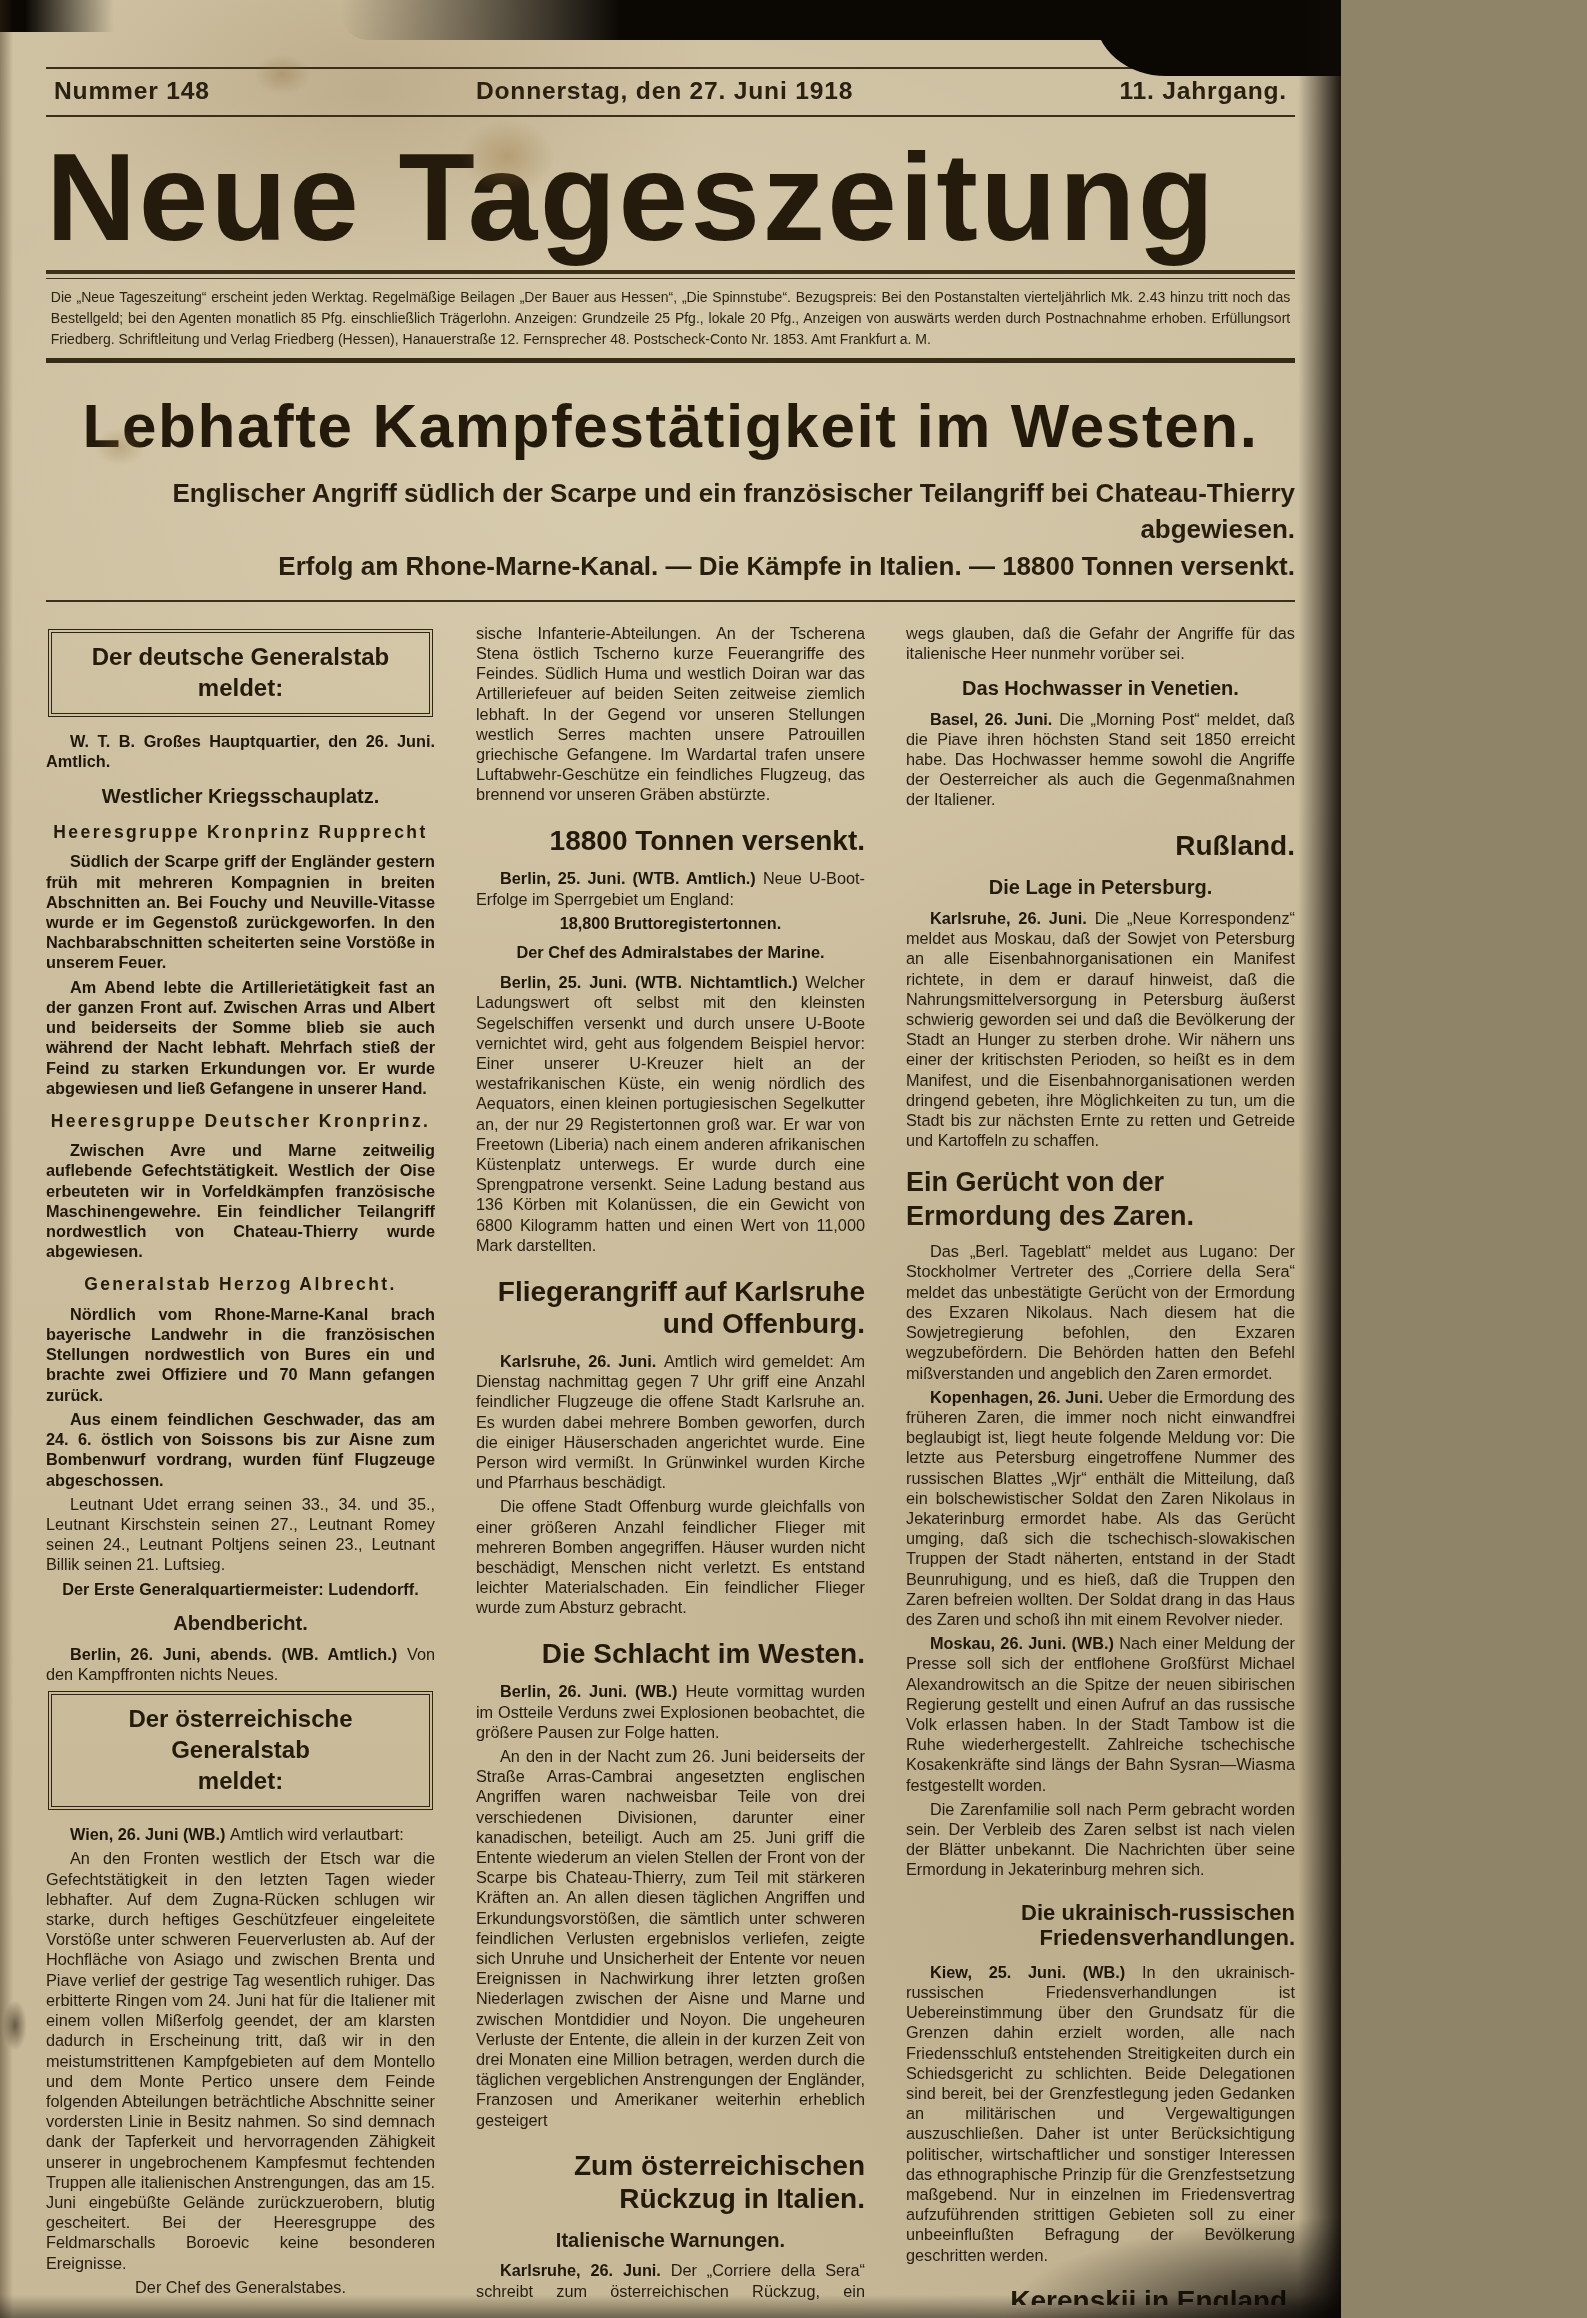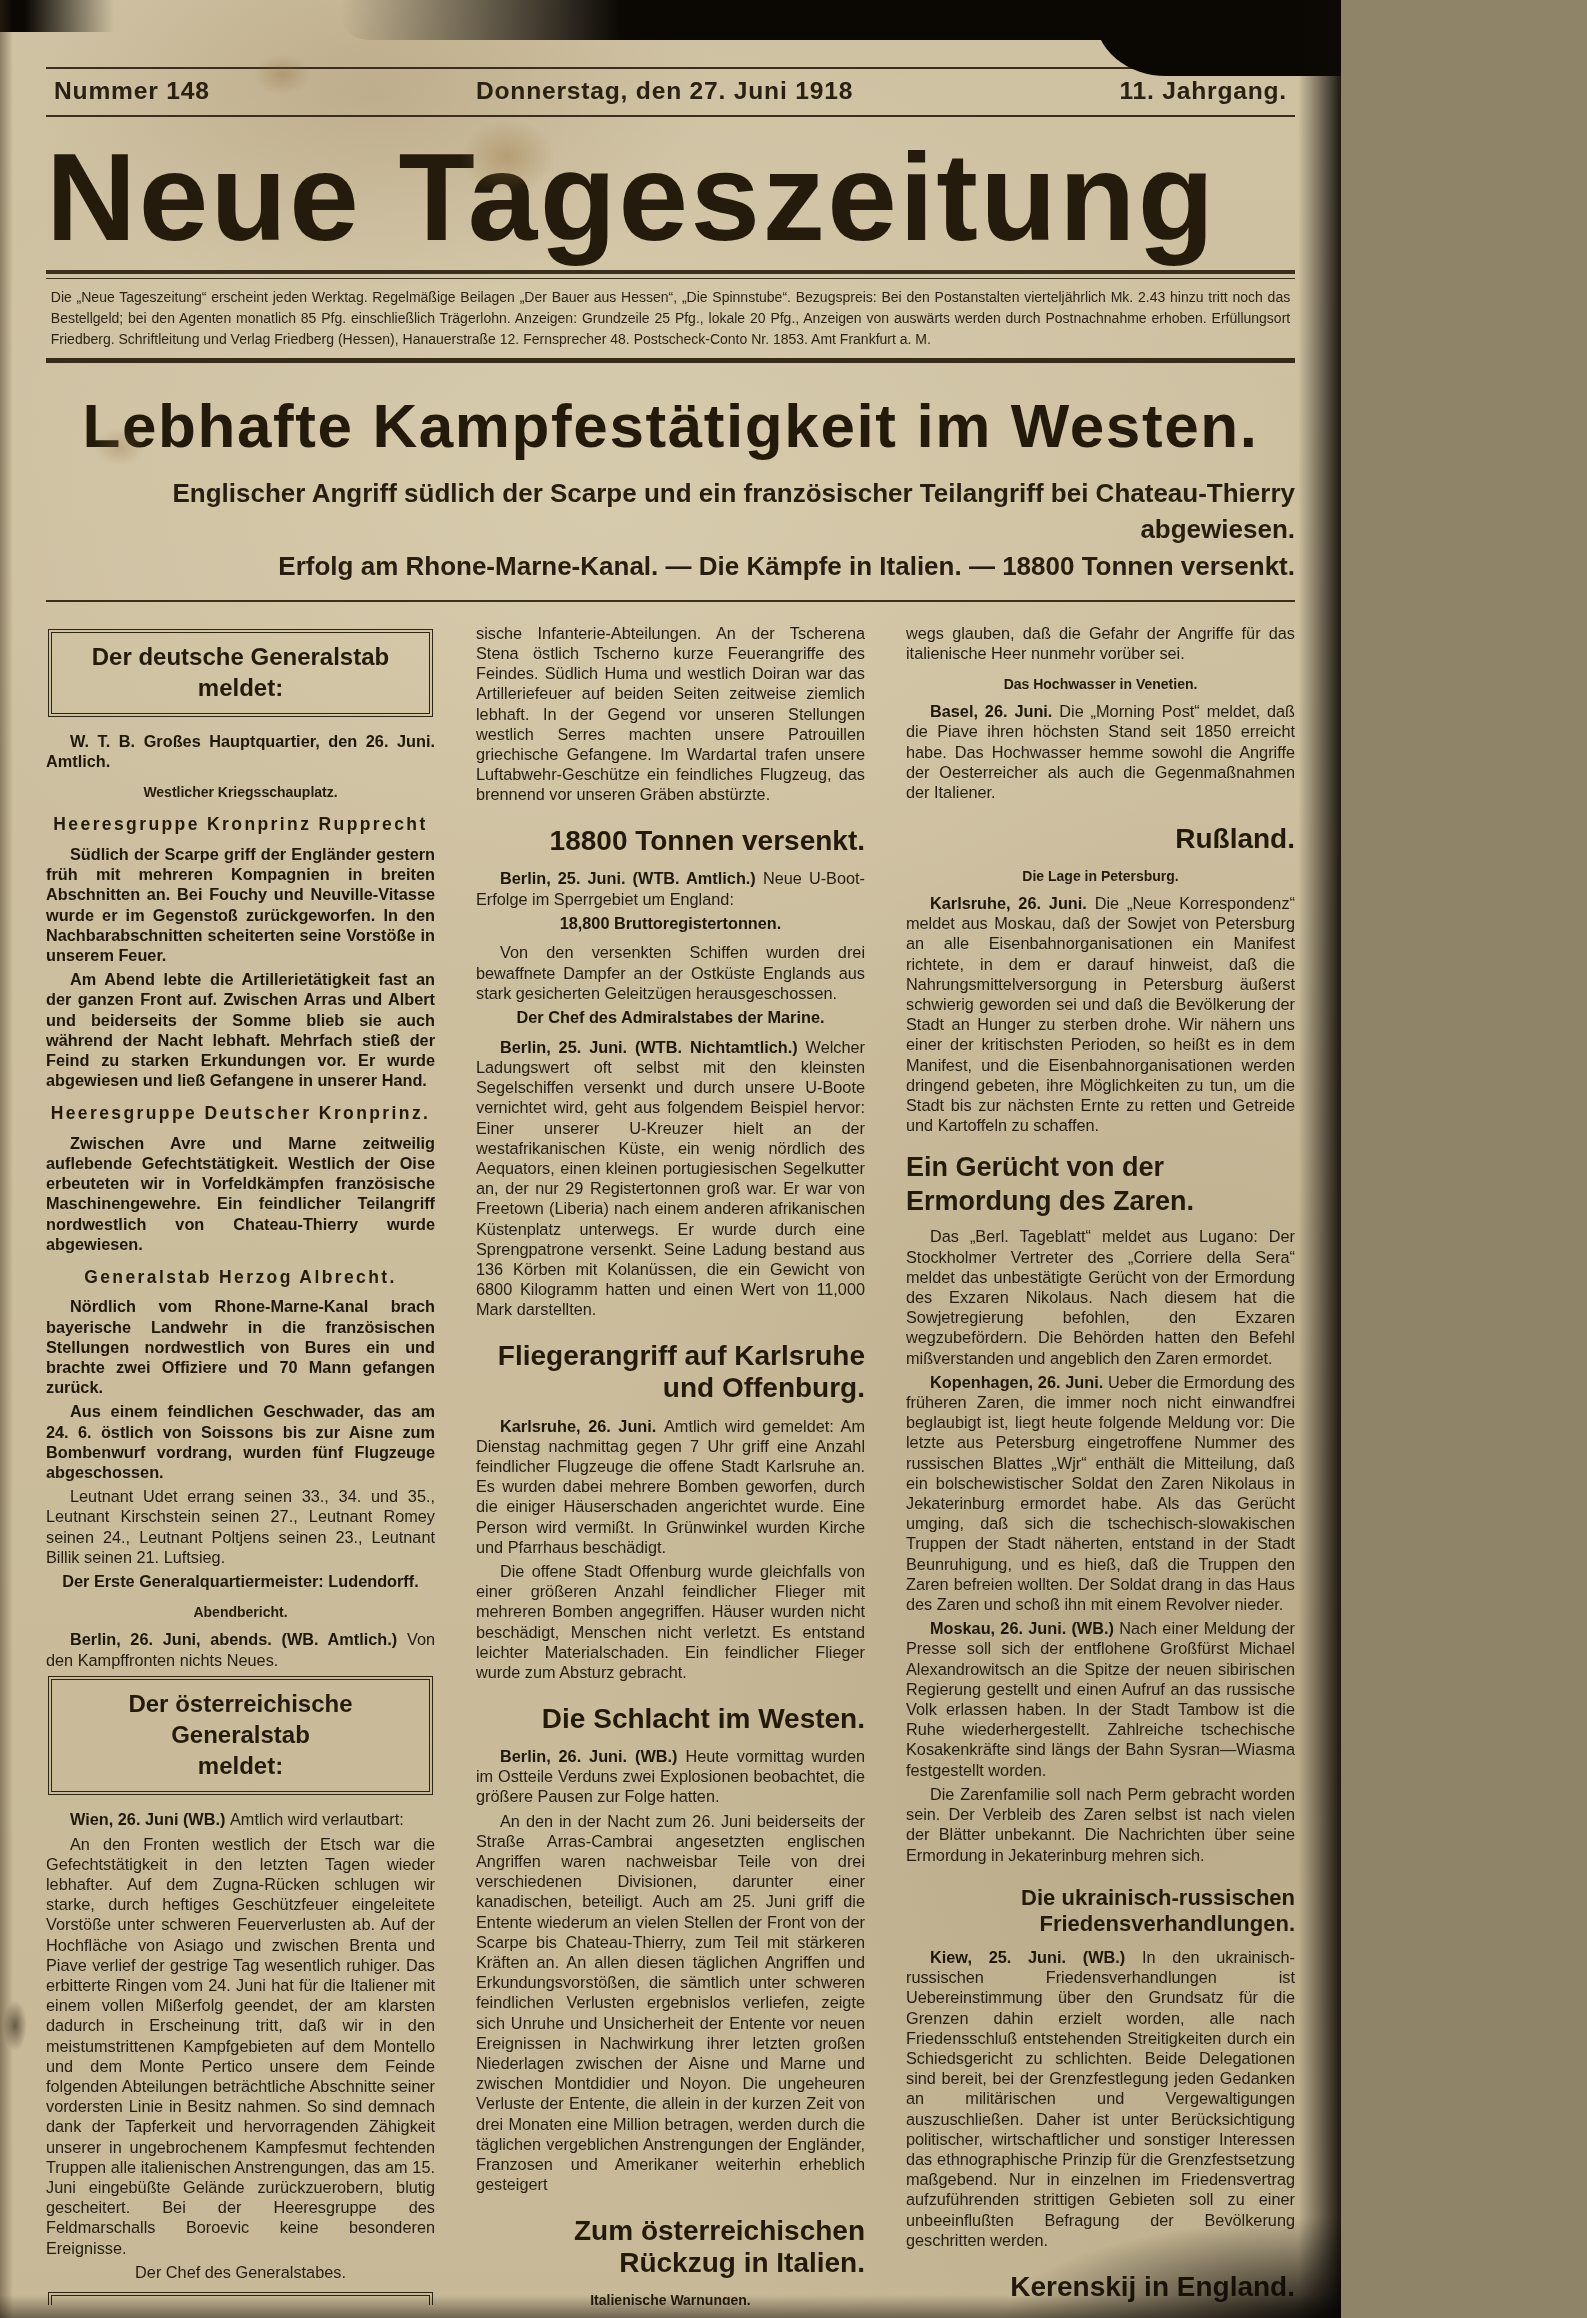--- a/index.html
+++ b/index.html
@@ -34,21 +34,21 @@
 
   .columns{display:flex;gap:41px;margin-top:20.6px;height:1682px;overflow:hidden;}
   .col{flex:1 1 0;font-size:16.3px;line-height:1.24;text-align:justify;overflow:hidden;min-width:0;}
   .para{margin:0 0 4px;text-indent:24px;}
   .para.noindent{text-indent:0;}
   .para.bold{font-weight:bold;color:#1f170a;}
   .lead{font-weight:bold;color:#1f170a;}
   h2,h3{margin:0;}
   .art-heading{font-size:28px;font-weight:bold;text-align:right;margin:20.6px 0 11px;line-height:1.15;color:#231a0b;}
   .art-heading.small{font-size:22px;}
-  .art-subheading{font-size:14px;font-weight:bold;text-align:center;margin:12.7px 0 8px;color:#241b0c;}
+  .art-subheading{font-size:20px;font-weight:bold;text-align:center;margin:12.7px 0 8px;color:#241b0c;}
   .art-subheading.spaced{letter-spacing:2.4px;font-size:17.5px;}
   .art-subheading.left{text-align:left;font-size:27px;margin:16px 0 8px;}
   .center-line{text-align:center;margin:3.2px 0 9.5px;}
   .center-line.bold{font-weight:bold;color:#1f170a;}
   .boxed-title{
     border:4.8px double #2e2414;padding:8px 4.8px 9.5px;margin:6.3px 1.6px 14.3px;
     text-align:center;font-weight:bold;font-size:24px;line-height:1.3;color:#241b0c;
   }
 
   
@@ -121,21 +121,20 @@
           <div class="center-line">Der Chef des Generalstabes.</div>
           <div class="boxed-title">
             <div>Der bulgarische Generalstab</div>
           </div>
         </div>
         <div class="col">
           <p class="para noindent">sische Infanterie-Abteilungen. An der Tscherena Stena östlich Tscherno kurze Feuerangriffe des Feindes. Südlich Huma und westlich Doiran war das Artilleriefeuer auf beiden Seiten zeitweise ziemlich lebhaft. In der Gegend vor unseren Stellungen westlich Serres machten unsere Patrouillen griechische Gefangene. Im Wardartal trafen unsere Luftabwehr-Geschütze ein feindliches Flugzeug, das brennend vor unseren Gräben abstürzte.</p>
           <h2 class="art-heading">18800 Tonnen versenkt.</h2>
           <p class="para"><span class="lead">Berlin, 25. Juni. (WTB. Amtlich.) </span>Neue U-Boot-Erfolge im Sperrgebiet um England:</p>
           <div class="center-line bold">18,800 Bruttoregistertonnen.</div>
-          <p class="para">Von den versenkten Schiffen wurden drei bewaffnete Dampfer an der Ostküste Englands aus stark gesicherten Geleitzügen herausgeschossen.</p>
           <div class="center-line bold">Der Chef des Admiralstabes der Marine.</div>
           <p class="para"><span class="lead">Berlin, 25. Juni. (WTB. Nichtamtlich.) </span>Welcher Ladungswert oft selbst mit den kleinsten Segelschiffen versenkt und durch unsere U-Boote vernichtet wird, geht aus folgendem Beispiel hervor: Einer unserer U-Kreuzer hielt an der westafrikanischen Küste, ein wenig nördlich des Aequators, einen kleinen portugiesischen Segelkutter an, der nur 29 Registertonnen groß war. Er war von Freetown (Liberia) nach einem anderen afrikanischen Küstenplatz unterwegs. Er wurde durch eine Sprengpatrone versenkt. Seine Ladung bestand aus 136 Körben mit Kolanüssen, die ein Gewicht von 6800 Kilogramm hatten und einen Wert von 11,000 Mark darstellten.</p>
           <h2 class="art-heading">Fliegerangriff auf Karlsruhe und Offenburg.</h2>
           <p class="para"><span class="lead">Karlsruhe, 26. Juni. </span>Amtlich wird gemeldet: Am Dienstag nachmittag gegen 7 Uhr griff eine Anzahl feindlicher Flugzeuge die offene Stadt Karlsruhe an. Es wurden dabei mehrere Bomben geworfen, durch die einiger Häuserschaden angerichtet wurde. Eine Person wird vermißt. In Grünwinkel wurden Kirche und Pfarrhaus beschädigt.</p>
           <p class="para">Die offene Stadt Offenburg wurde gleichfalls von einer größeren Anzahl feindlicher Flieger mit mehreren Bomben angegriffen. Häuser wurden nicht beschädigt, Menschen nicht verletzt. Es entstand leichter Materialschaden. Ein feindlicher Flieger wurde zum Absturz gebracht.</p>
           <h2 class="art-heading">Die Schlacht im Westen.</h2>
           <p class="para"><span class="lead">Berlin, 26. Juni. (WB.) </span>Heute vormittag wurden im Ostteile Verduns zwei Explosionen beobachtet, die größere Pausen zur Folge hatten.</p>
           <p class="para">An den in der Nacht zum 26. Juni beiderseits der Straße Arras-Cambrai angesetzten englischen Angriffen waren nachweisbar Teile von drei verschiedenen Divisionen, darunter einer kanadischen, beteiligt. Auch am 25. Juni griff die Entente wiederum an vielen Stellen der Front von der Scarpe bis Chateau-Thierry, zum Teil mit stärkeren Kräften an. An allen diesen täglichen Angriffen und Erkundungsvorstößen, die sämtlich unter schweren feindlichen Verlusten ergebnislos verliefen, zeigte sich Unruhe und Unsicherheit der Entente vor neuen Ereignissen in Nachwirkung ihrer letzten großen Niederlagen zwischen der Aisne und Marne und zwischen Montdidier und Noyon. Die ungeheuren Verluste der Entente, die allein in der kurzen Zeit von drei Monaten eine Million betragen, werden durch die täglichen vergeblichen Anstrengungen der Engländer, Franzosen und Amerikaner weiterhin erheblich gesteigert</p>
           <h2 class="art-heading">Zum österreichischen Rückzug in Italien.</h2>
           <h3 class="art-subheading">Italienische Warnungen.</h3>

